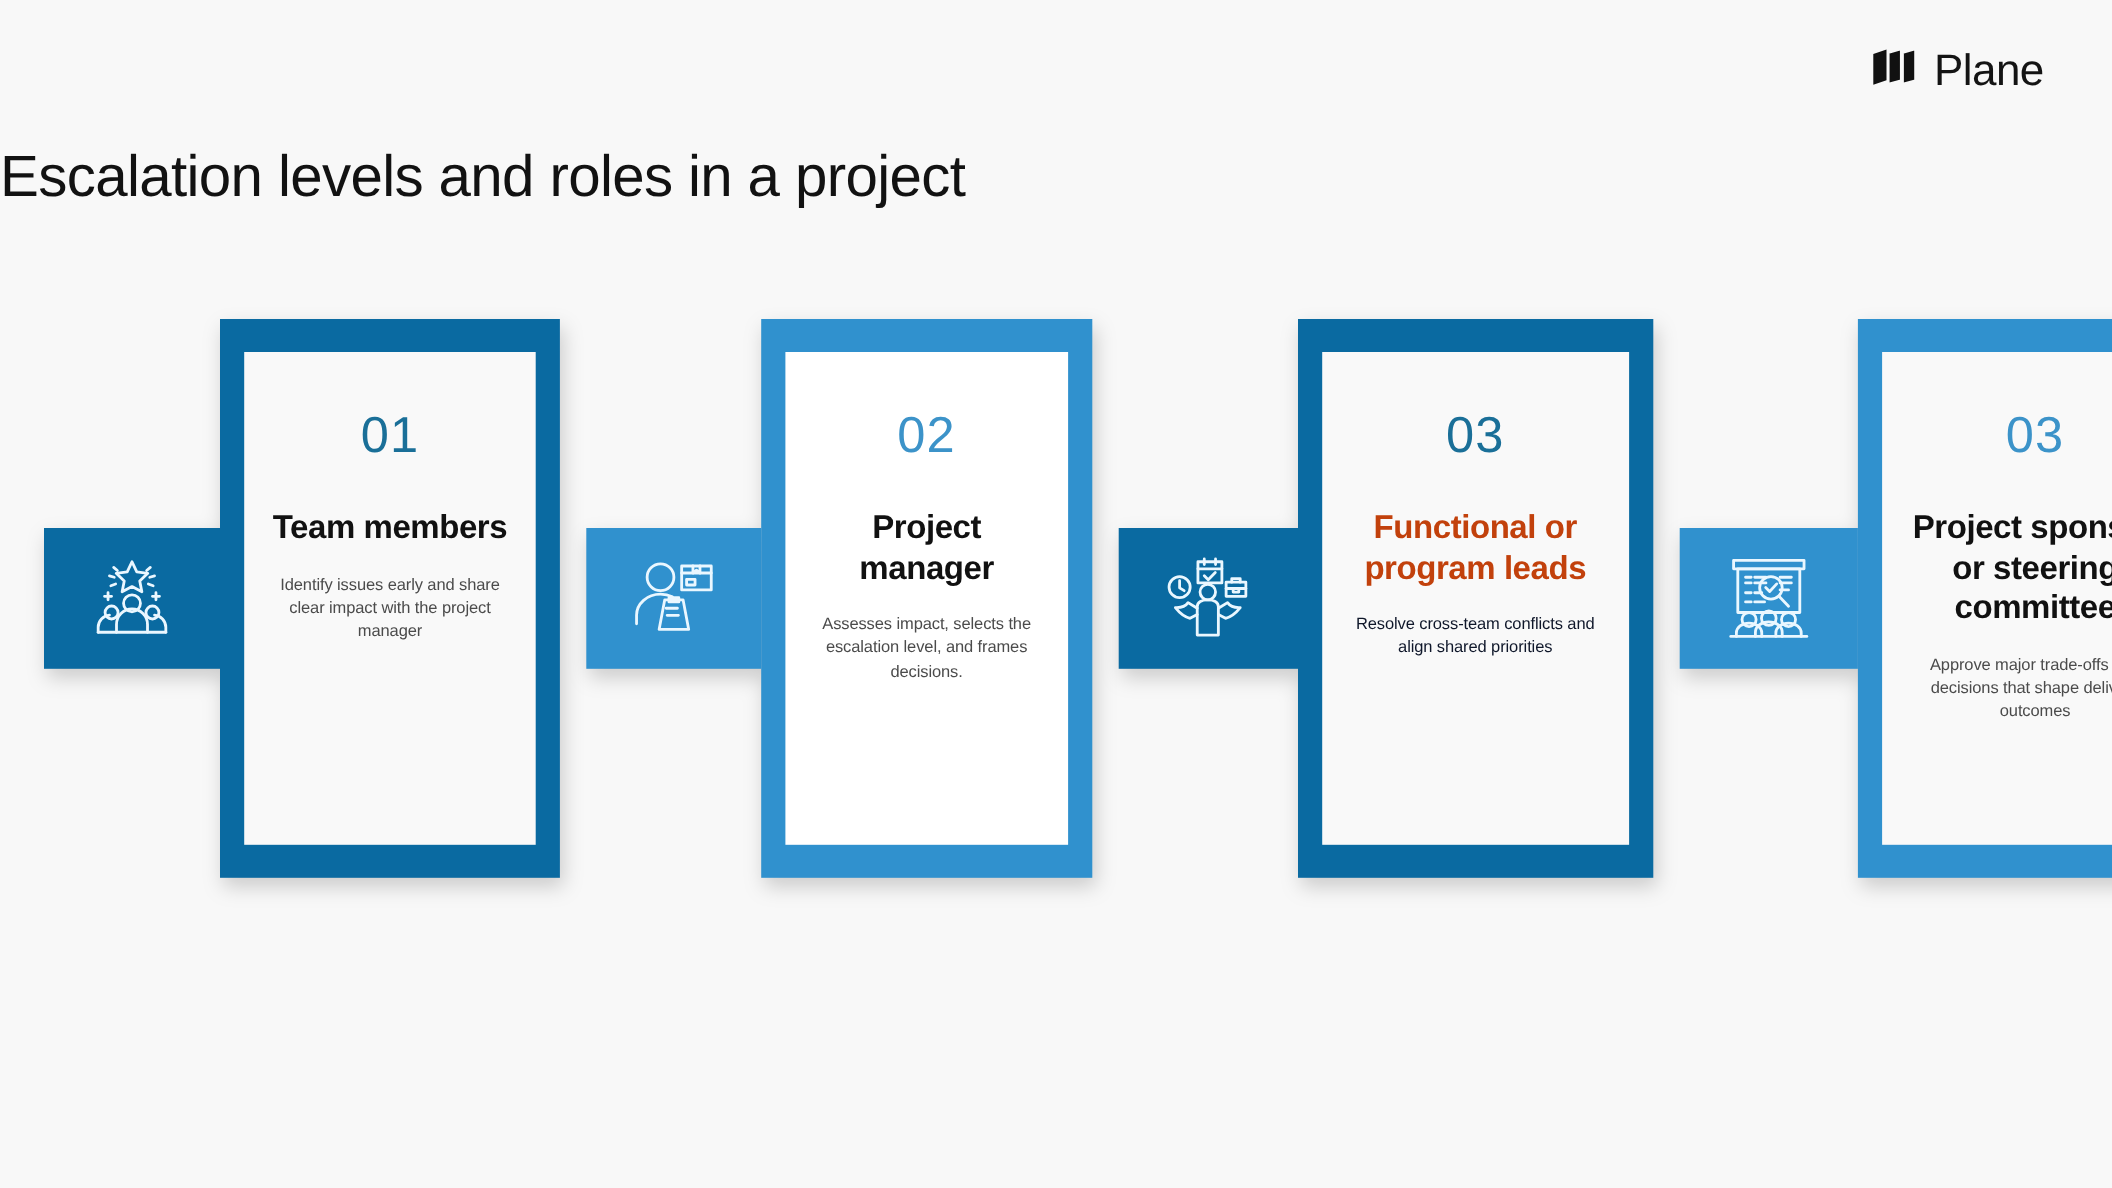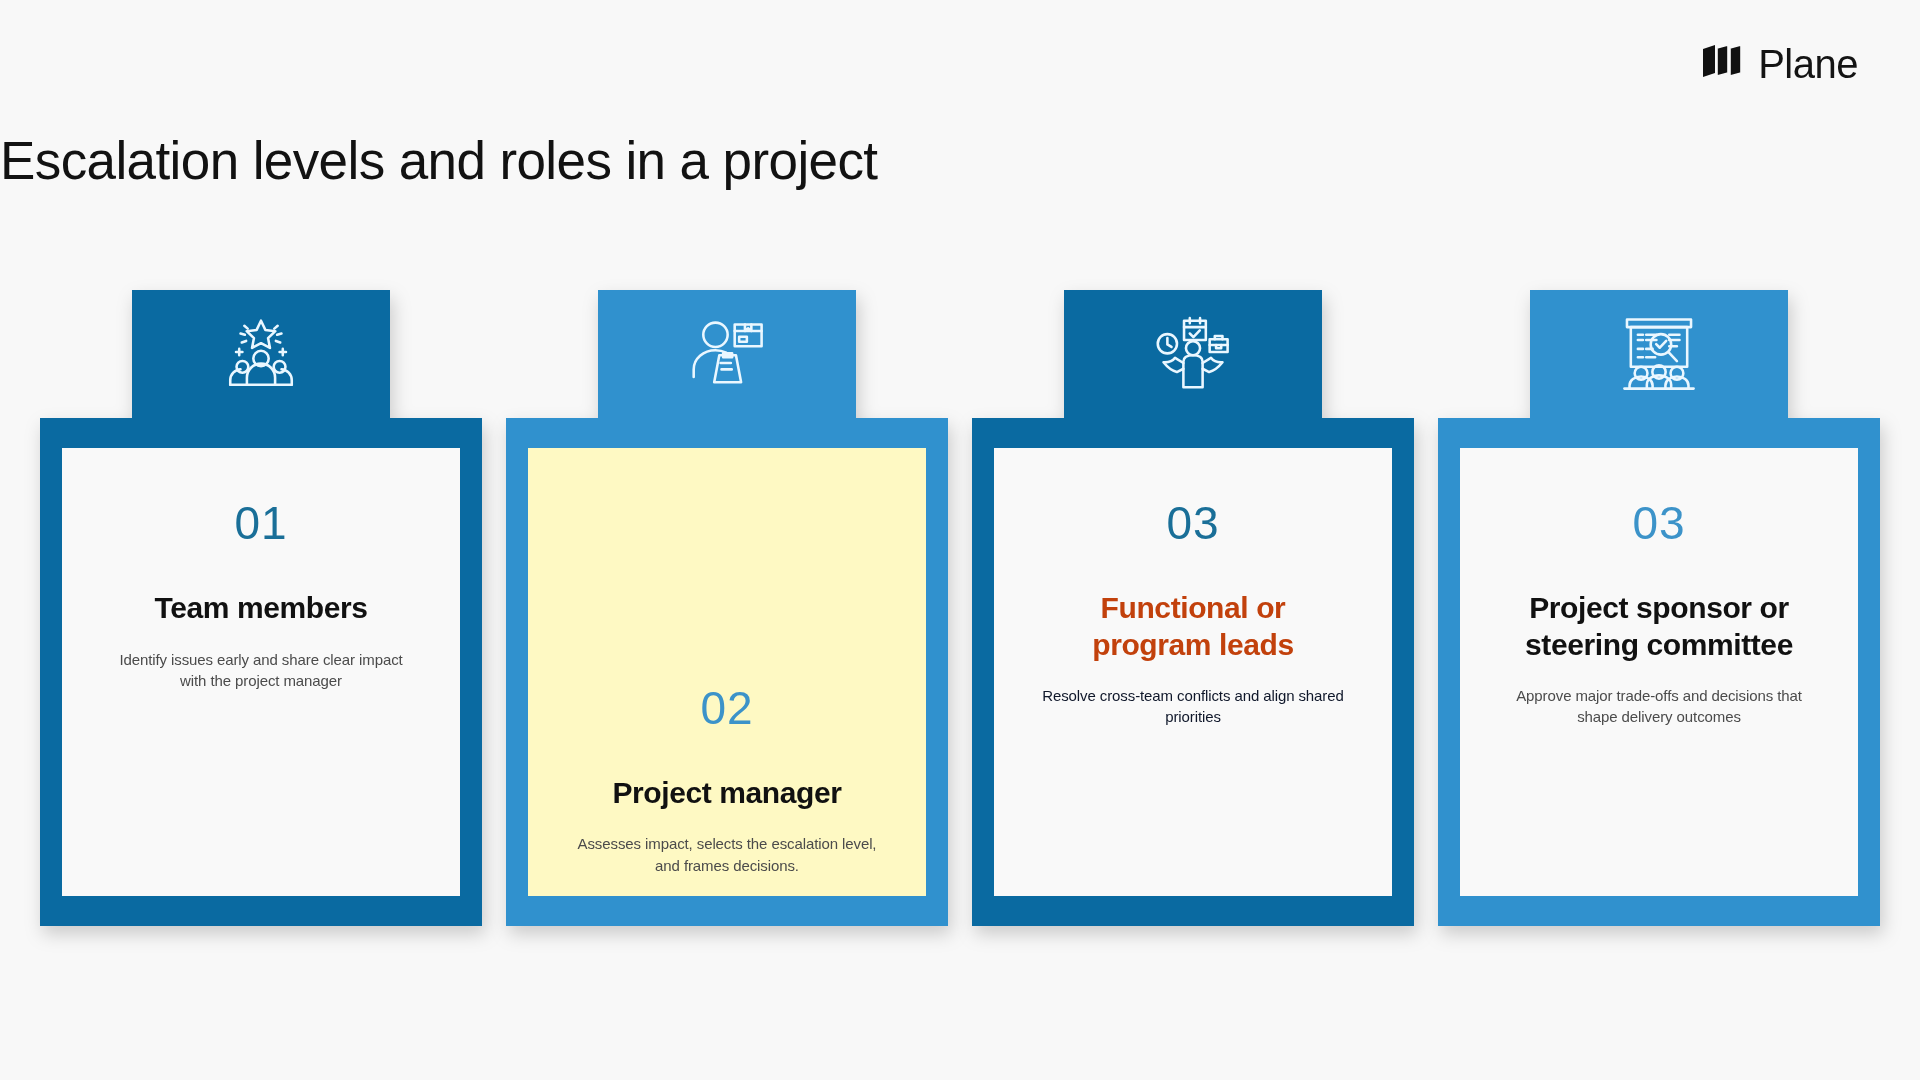--- a/index.html
+++ b/index.html
@@ -58,21 +58,21 @@
     left: 40px;
     width: 1840px;
     display: flex;
     gap: 24px;
   }
 
   .card {
     position: relative;
     flex: 1 1 0;
     display: flex;
-    flex-direction: column;
+    flex-direction: row;
     align-items: center;
     filter: drop-shadow(3px 8px 9px rgba(0,0,0,0.18));
   }
 
   
   .card-tab {
     width: 258px;
     height: 128px;
     display: flex;
     align-items: center;
@@ -182,21 +182,21 @@
         <rect x="38" y="9" width="21" height="17"></rect>
         <path d="M38 14 h21"></path>
         <path d="M46 9 v5 l2.5-2 l2.5 2 V9"></path>
         <rect x="41.5" y="18.5" width="6" height="4"></rect>
         <path d="M26 33 h13 l4 21 H22 Z"></path>
         <path d="M29 31.5 h7 v3 h-7 Z"></path>
         <path d="M27 39 h8 M27.7 44 h8"></path>
       </svg>
     </div>
     <div class="card-frame" style="background: rgb(48, 145, 206);">
-      <div class="card-panel" style="background: #fef9c3; justify-content: flex-end;">
+      <div class="card-panel" style="background: #ffffff;">
         <div class="card-number" style="color: rgb(60, 147, 201);">02</div>
         <div class="card-heading" style="color: rgb(17, 17, 17);">Project manager</div>
         <div class="card-body" style="color: rgb(75, 75, 75);">Assesses impact, selects the escalation level, and frames decisions.</div>
       </div>
     </div>
   </div>
 
   <div class="card">
     <div class="card-tab" style="background: rgb(10, 106, 161);">
       <svg viewBox="0 0 64 64" fill="none" stroke="#eaf7ff" stroke-width="2" stroke-linecap="round" stroke-linejoin="round">

